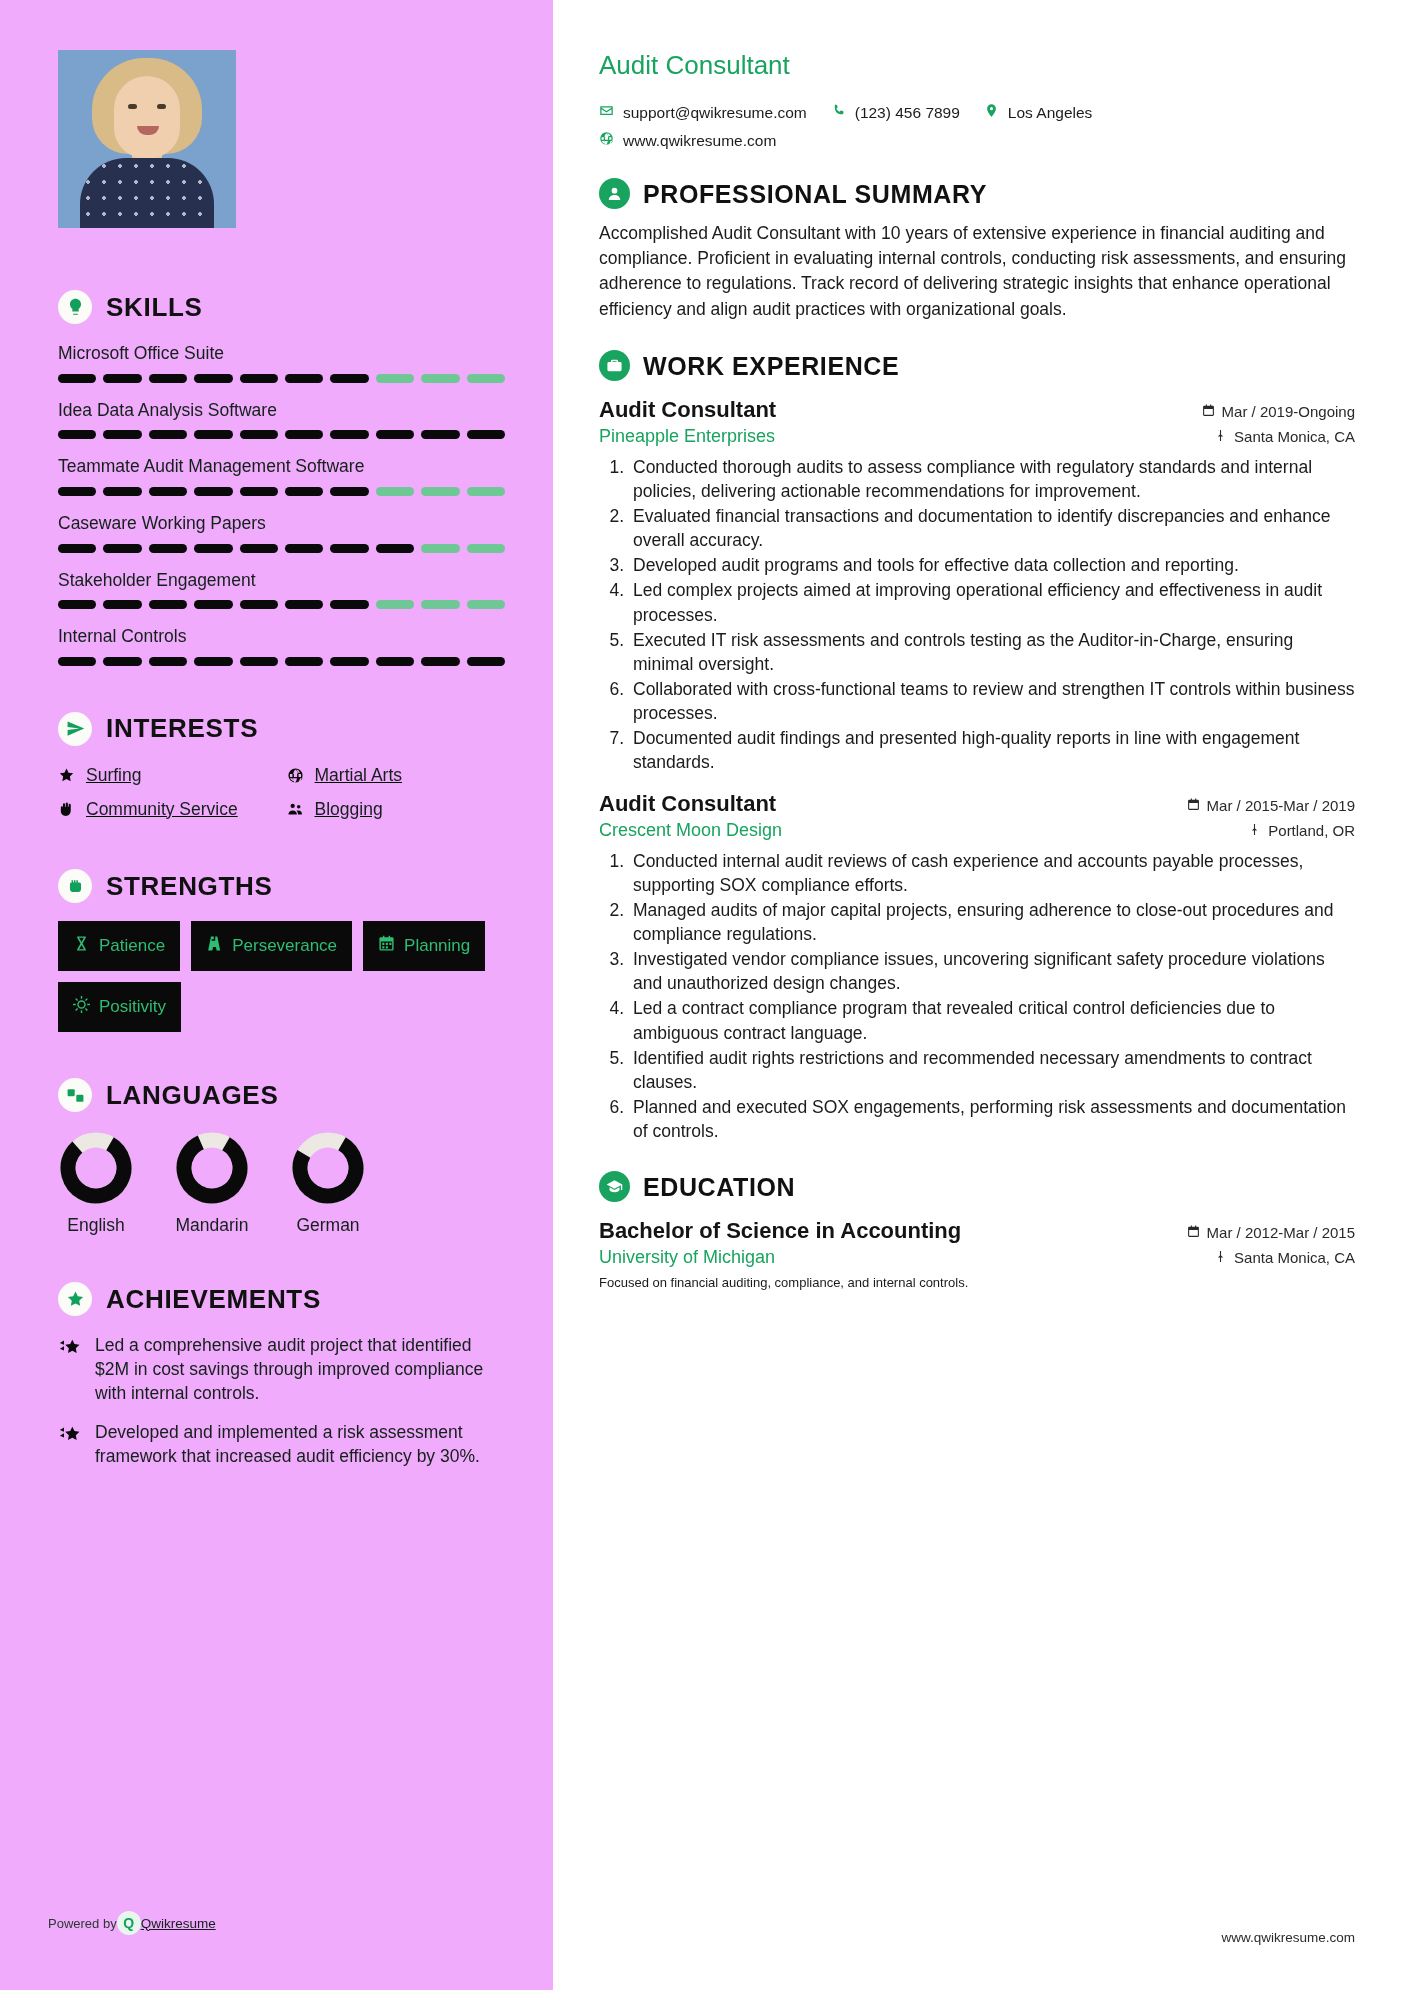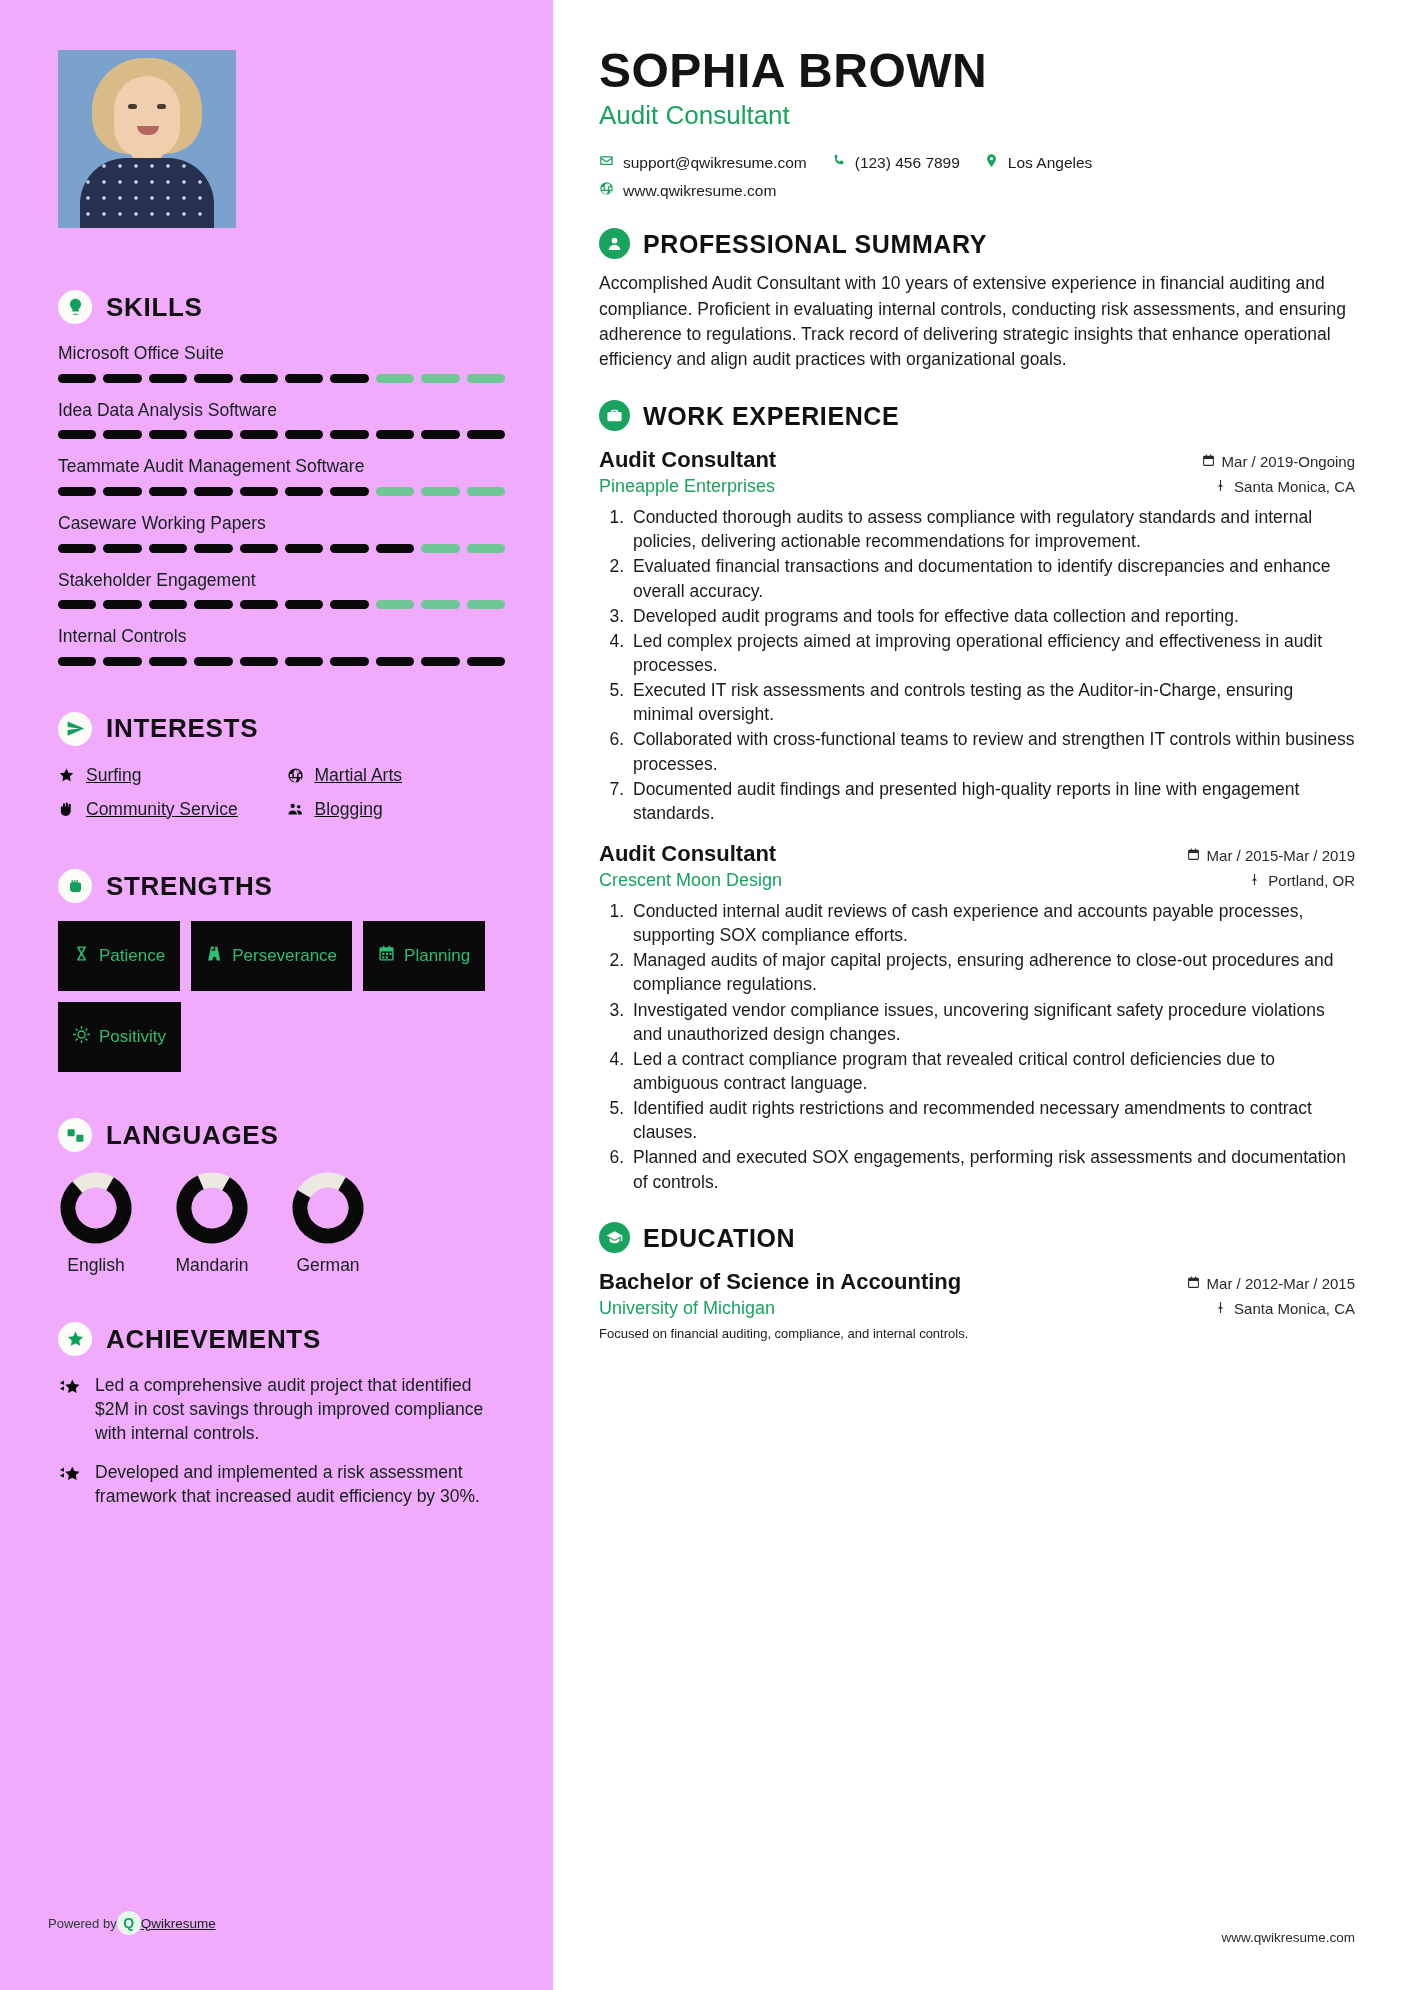--- a/index.html
+++ b/index.html
@@ -52,21 +52,21 @@
 
   .sec-block { margin-top:46px; }
 
   .interests { display:grid; grid-template-columns: 1fr 1fr; gap:8px 10px;text-decoration:underline; }
   .int { display:flex; gap:11px; font-size:17.5px; color:#14201a; line-height:1.3; }
   .int svg { width:17px; height:17px; fill:#0a0a0a; flex:none; margin-top:3px; }
 
   .strengths { display:flex; flex-wrap:wrap; gap:11px; }
   .str {
     background:#0a0a0a; color:#2fbd72; font-size:17px;
-    padding:24px 15px; display:flex; align-items:center; gap:9px;
+    padding:14px 15px; display:flex; align-items:center; gap:9px;
   }
   .str svg { width:17px; height:17px; fill:#2fbd72; flex:none; }
 
   .langs { display:flex; gap:40px; margin-top:8px;}
   .lang { text-align:center; }
   .lang svg { display:block; }
   .lang-label { font-size:17.5px; color:#14201a; margin-top:9px; }
 
   .ach { display:flex; gap:15px; margin-bottom:16px; }
   .ach svg { width:22px; height:20px; fill:#0a0a0a; flex:none; margin-top:4px; }
@@ -371,21 +371,20 @@
 
     <div class="powered">
       <span>Powered by</span>
       <span class="pw-circle">Q</span>
       <a class="pw-link" href="#">Qwikresume</a>
     </div>
   </aside>
 
   <main class="main">
 
-    <h1 class="name">SOPHIA BROWN</h1>
     <div class="role">Audit Consultant</div>
 
     <div class="contacts">
       <div class="crow" id="contacts-row-1">
           <span class="citem">
             <span><svg viewBox="0 0 24 24">
                 <path d="M2 5h20v14H2V5zm2 2v.4l8 5.2 8-5.2V7H4zm16 10V9.8l-8 5.2-8-5.2V17h16z"></path>
               </svg></span>
             <span>support@qwikresume.com</span>
           </span>

